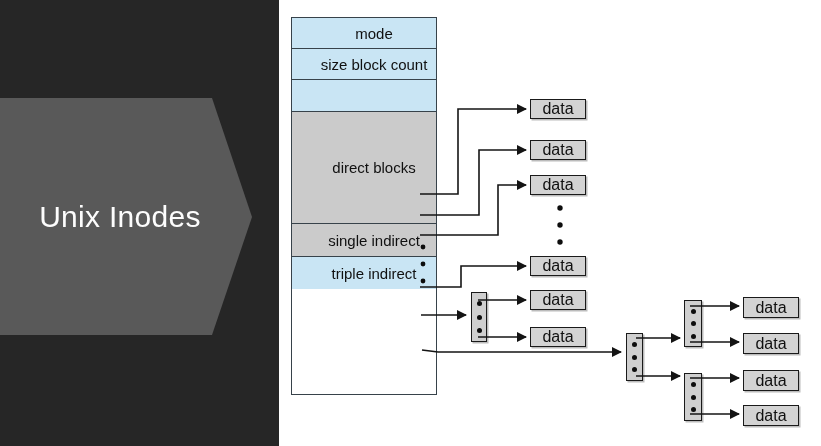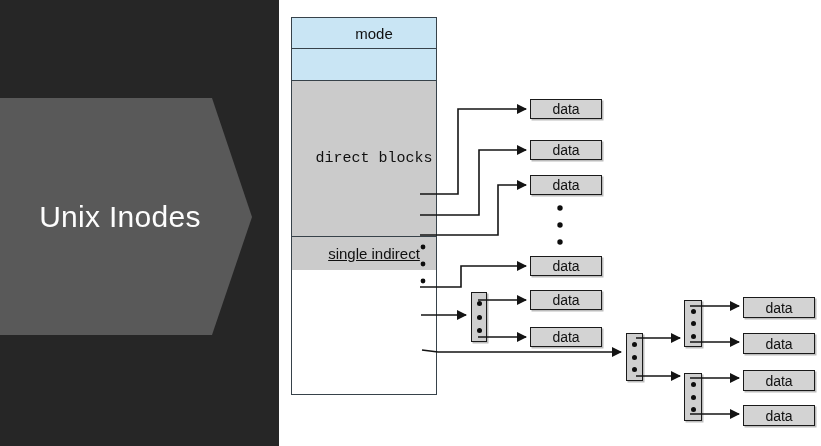--- a/index.html
+++ b/index.html
@@ -27,28 +27,28 @@
     border:1px solid #37424a; box-sizing:border-box; background:#fff;
   }
   .irow {
     box-sizing:border-box; border-bottom:1px solid #37424a;
     display:flex; align-items:center; justify-content:center;
     font-size:15px; color:#101010; white-space:nowrap;padding-left:20px;
   }
   .irow:last-child { border-bottom:none; }
   .irow.blue { background:#c9e5f4; }
   .irow.gray { background:#cbcbcb; }
-  .h31 { height:31px; } .h32 { height:32px; } .h33 { height:33px;text-decoration:underline; } .h124 { height:156px;font-family:Liberation Mono, monospace; }
+  .h31 { height:31px; } .h32 { height:32px; } .h33 { height:33px; } .h124 { height:112px; }
   
   .data-box {
-    position:absolute; width:72px; height:20px;
+    position:absolute; width:56px; height:20px;
     background:#d3d3d3; border:1.4px solid #1a1a1a; box-sizing:border-box;
     box-shadow:1.5px 1.5px 0 #bcbcbc;
     display:flex; align-items:center; justify-content:center;
-    font-size:14px; color:#101010;
+    font-size:16px; color:#101010;
   }
   .data-box.tall { height:21px; }
   
   .iblock {
     position:absolute; background:#cfcfcf; border:1.3px solid #1a1a1a; box-sizing:border-box;
     box-shadow:1.5px 1.5px 0 #bcbcbc;
     display:flex; flex-direction:column; align-items:center; justify-content:space-evenly;
   }
   .iblock .dot { width:5px; height:5px; border-radius:50%; background:#0d0d0d; }
   
@@ -64,28 +64,34 @@
   <div class="left-panel">
     <div class="chevron">
       <div class="title">Unix Inodes</div>
     </div>
   </div>
 
   <div class="inode-table">
     <div class="irow blue h31">
         <span>mode</span>
       </div>
+    <div class="irow blue h31">
+        <span>size block count</span>
+      </div>
     <div class="irow blue h32">
         <span></span>
       </div>
     <div class="irow gray h124">
         <span>direct blocks</span>
       </div>
     <div class="irow gray h33">
         <span>single indirect</span>
+      </div>
+    <div class="irow blue h32">
+        <span>triple indirect</span>
       </div>
   </div>
 
   <div class="data-box" style="left:530px; top:99px;">data</div>
   <div class="data-box" style="left:530px; top:140px;">data</div>
   <div class="data-box" style="left:530px; top:175px;">data</div>
   <div class="data-box" style="left:530px; top:256px;">data</div>
   <div class="data-box" style="left:530px; top:290px;">data</div>
   <div class="data-box" style="left:530px; top:327px;">data</div>
 

